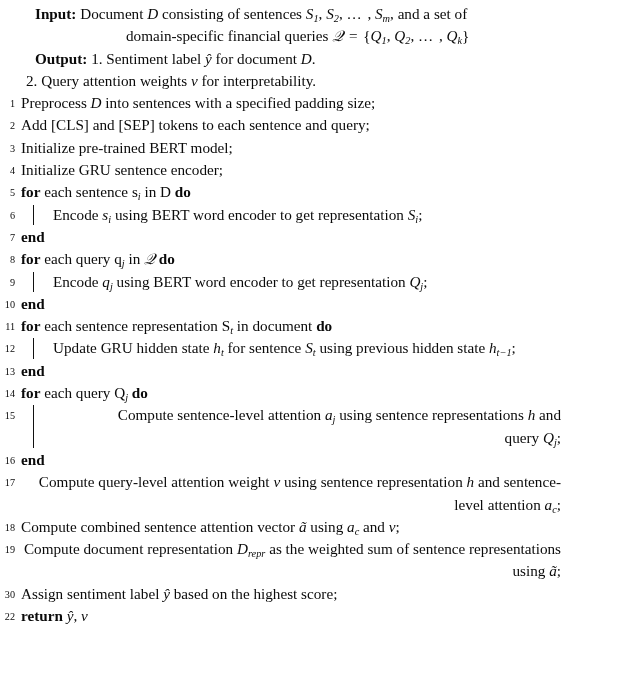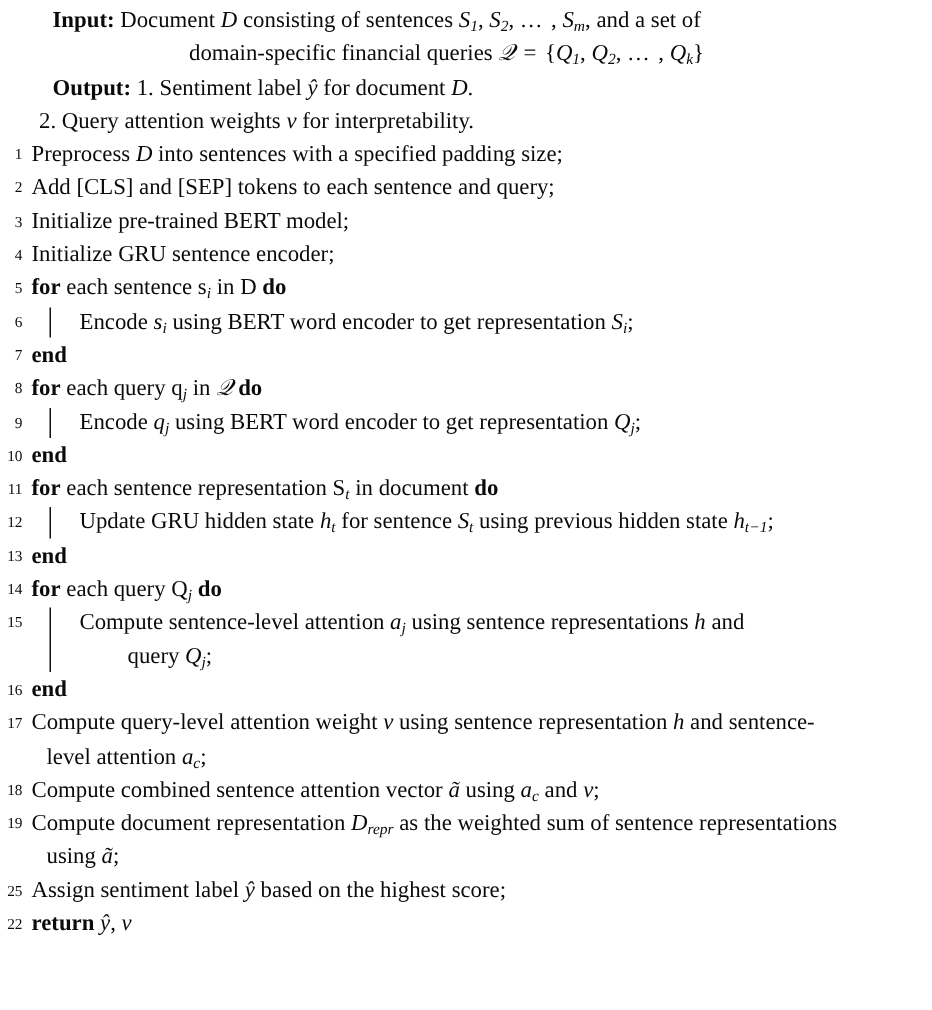--- a/index.html
+++ b/index.html
@@ -65,20 +65,21 @@
   }
   
   .row .txt {
     display: block;
     text-indent: 0;
     padding-left: 0;
   }
   .row.wrap .txt {
     text-indent: -10px;
     padding-left: 10px;
+    text-align: right;
   }
   .row.ind.wrap .txt {
     text-indent: 0;
     padding-left: 0;
   }
   .row.ind .cont2 {
     display: block;
     padding-left: 32px;
   }
 
@@ -183,20 +184,20 @@
     </div>
     <div class="row">
       <span class="num">18</span>
       <span class="txt">Compute combined sentence attention vector <i>ã</i> using <i>a</i><sub>c</sub> and <i>v</i>;</span>
     </div>
     <div class="row wrap">
       <span class="num">19</span>
       <span class="txt">Compute document representation <i>D</i><sub>repr</sub> as the weighted sum of sentence representations using <i>ã</i>;</span>
     </div>
     <div class="row">
-      <span class="num">25</span>
+      <span class="num">30</span>
       <span class="txt">Assign sentiment label <i>ŷ</i> based on the highest score;</span>
     </div>
     <div class="row">
       <span class="num">22</span>
       <span class="txt"><span class="kw">return</span> <i>ŷ</i>, <i>v</i></span>
     </div>
   </div>
 
 </body></html>

